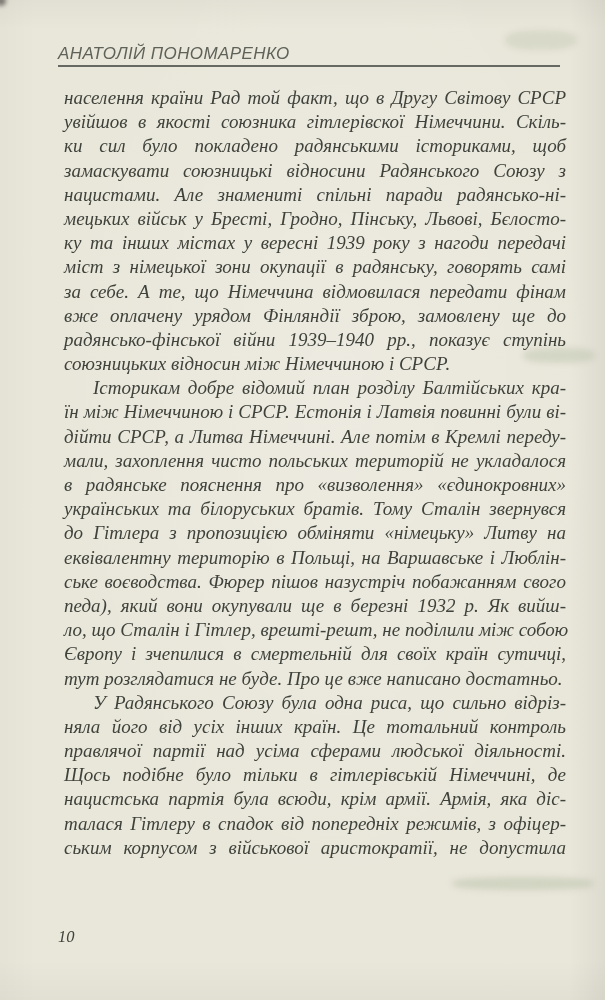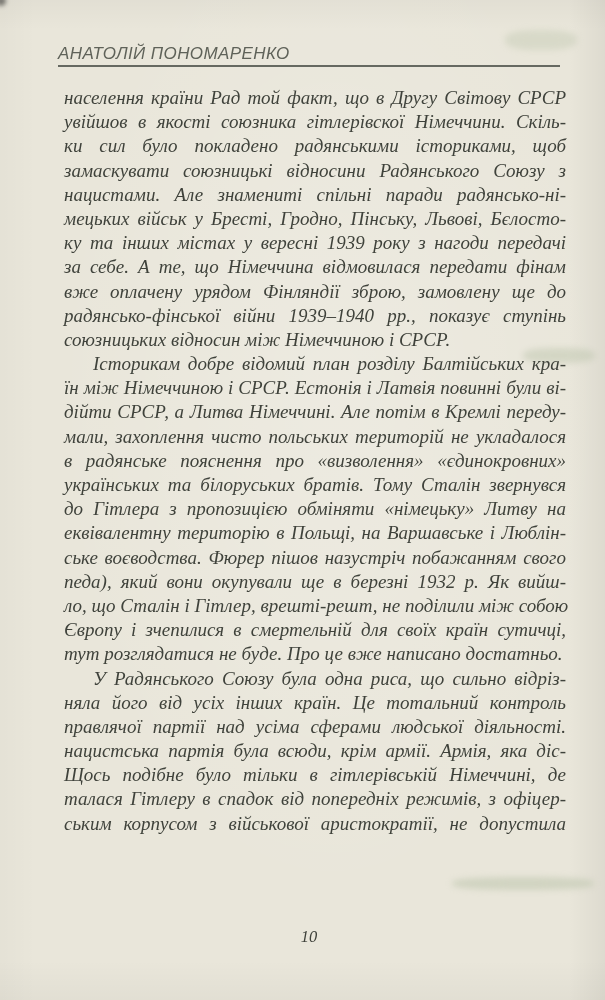--- a/index.html
+++ b/index.html
@@ -67,21 +67,21 @@
     text-align:justify;
     text-align-last:justify;
     height:24.2px;
   }
   .line.indent{ padding-left:29px; }
   .line.last{ text-align-last:left; }
   .page-number{
     position:absolute;
     left:58px; top:927px;
     width:502px;
-    text-align:center;
+    text-align:left;
     font-size:16.5px;
     color:var(--ink);
   }
   .bleed-smudge{
     position:absolute;
     background:var(--bleed);
     border-radius:40%;
     filter:blur(3px);
     pointer-events:none;
   }
@@ -104,20 +104,21 @@
 
   <div class="body-text" id="body-text">
       <div class="para">
         <div class="line">населення країни Рад той факт, що в Другу Світову СРСР</div>
         <div class="line">увійшов в якості союзника гітлерівскої Німеччини. Скіль-</div>
         <div class="line">ки сил було покладено радянськими істориками, щоб</div>
         <div class="line">замаскувати союзницькі відносини Радянського Союзу з</div>
         <div class="line">нацистами. Але знамениті спільні паради радянсько-ні-</div>
         <div class="line">мецьких військ у Бресті, Гродно, Пінську, Львові, Бєлосто-</div>
         <div class="line">ку та інших містах у вересні 1939 року з нагоди передачі</div>
+        <div class="line">міст з німецької зони окупації в радянську, говорять самі</div>
         <div class="line">за себе. А те, що Німеччина відмовилася передати фінам</div>
         <div class="line">вже оплачену урядом Фінляндії зброю, замовлену ще до</div>
         <div class="line">радянсько-фінської війни 1939–1940 рр., показує ступінь</div>
         <div class="line last">союзницьких відносин між Німеччиною і СРСР.</div>
       </div>
       <div class="para">
         <div class="line indent">Історикам добре відомий план розділу Балтійських кра-</div>
         <div class="line">їн між Німеччиною і СРСР. Естонія і Латвія повинні були ві-</div>
         <div class="line">дійти СРСР, а Литва Німеччині. Але потім в Кремлі переду-</div>
         <div class="line">мали, захоплення чисто польських територій не укладалося</div>
@@ -128,21 +129,21 @@
         <div class="line">ське воєводства. Фюрер пішов назустріч побажанням свого</div>
         <div class="line">педа), який вони окупували ще в березні 1932 р. Як вийш-</div>
         <div class="line">ло, що Сталін і Гітлер, врешті-решт, не поділили між собою</div>
         <div class="line">Європу і зчепилися в смертельній для своїх країн сутичці,</div>
         <div class="line last">тут розглядатися не буде. Про це вже написано достатньо.</div>
       </div>
       <div class="para">
         <div class="line indent">У Радянського Союзу була одна риса, що сильно відріз-</div>
         <div class="line">няла його від усіх інших країн. Це тотальний контроль</div>
         <div class="line">правлячої партії над усіма сферами людської діяльності.</div>
+        <div class="line">Щось подібне було тільки в гітлерівській Німеччині, де</div>
         <div class="line">нацистська партія була всюди, крім армії. Армія, яка діс-</div>
-        <div class="line">Щось подібне було тільки в гітлерівській Німеччині, де</div>
         <div class="line">талася Гітлеру в спадок від попередніх режимів, з офіцер-</div>
         <div class="line">ським корпусом з військової аристократії, не допустила</div>
       </div>
     </div>
 
   <div class="page-number">10</div>
 </div>
 
 </body></html>

